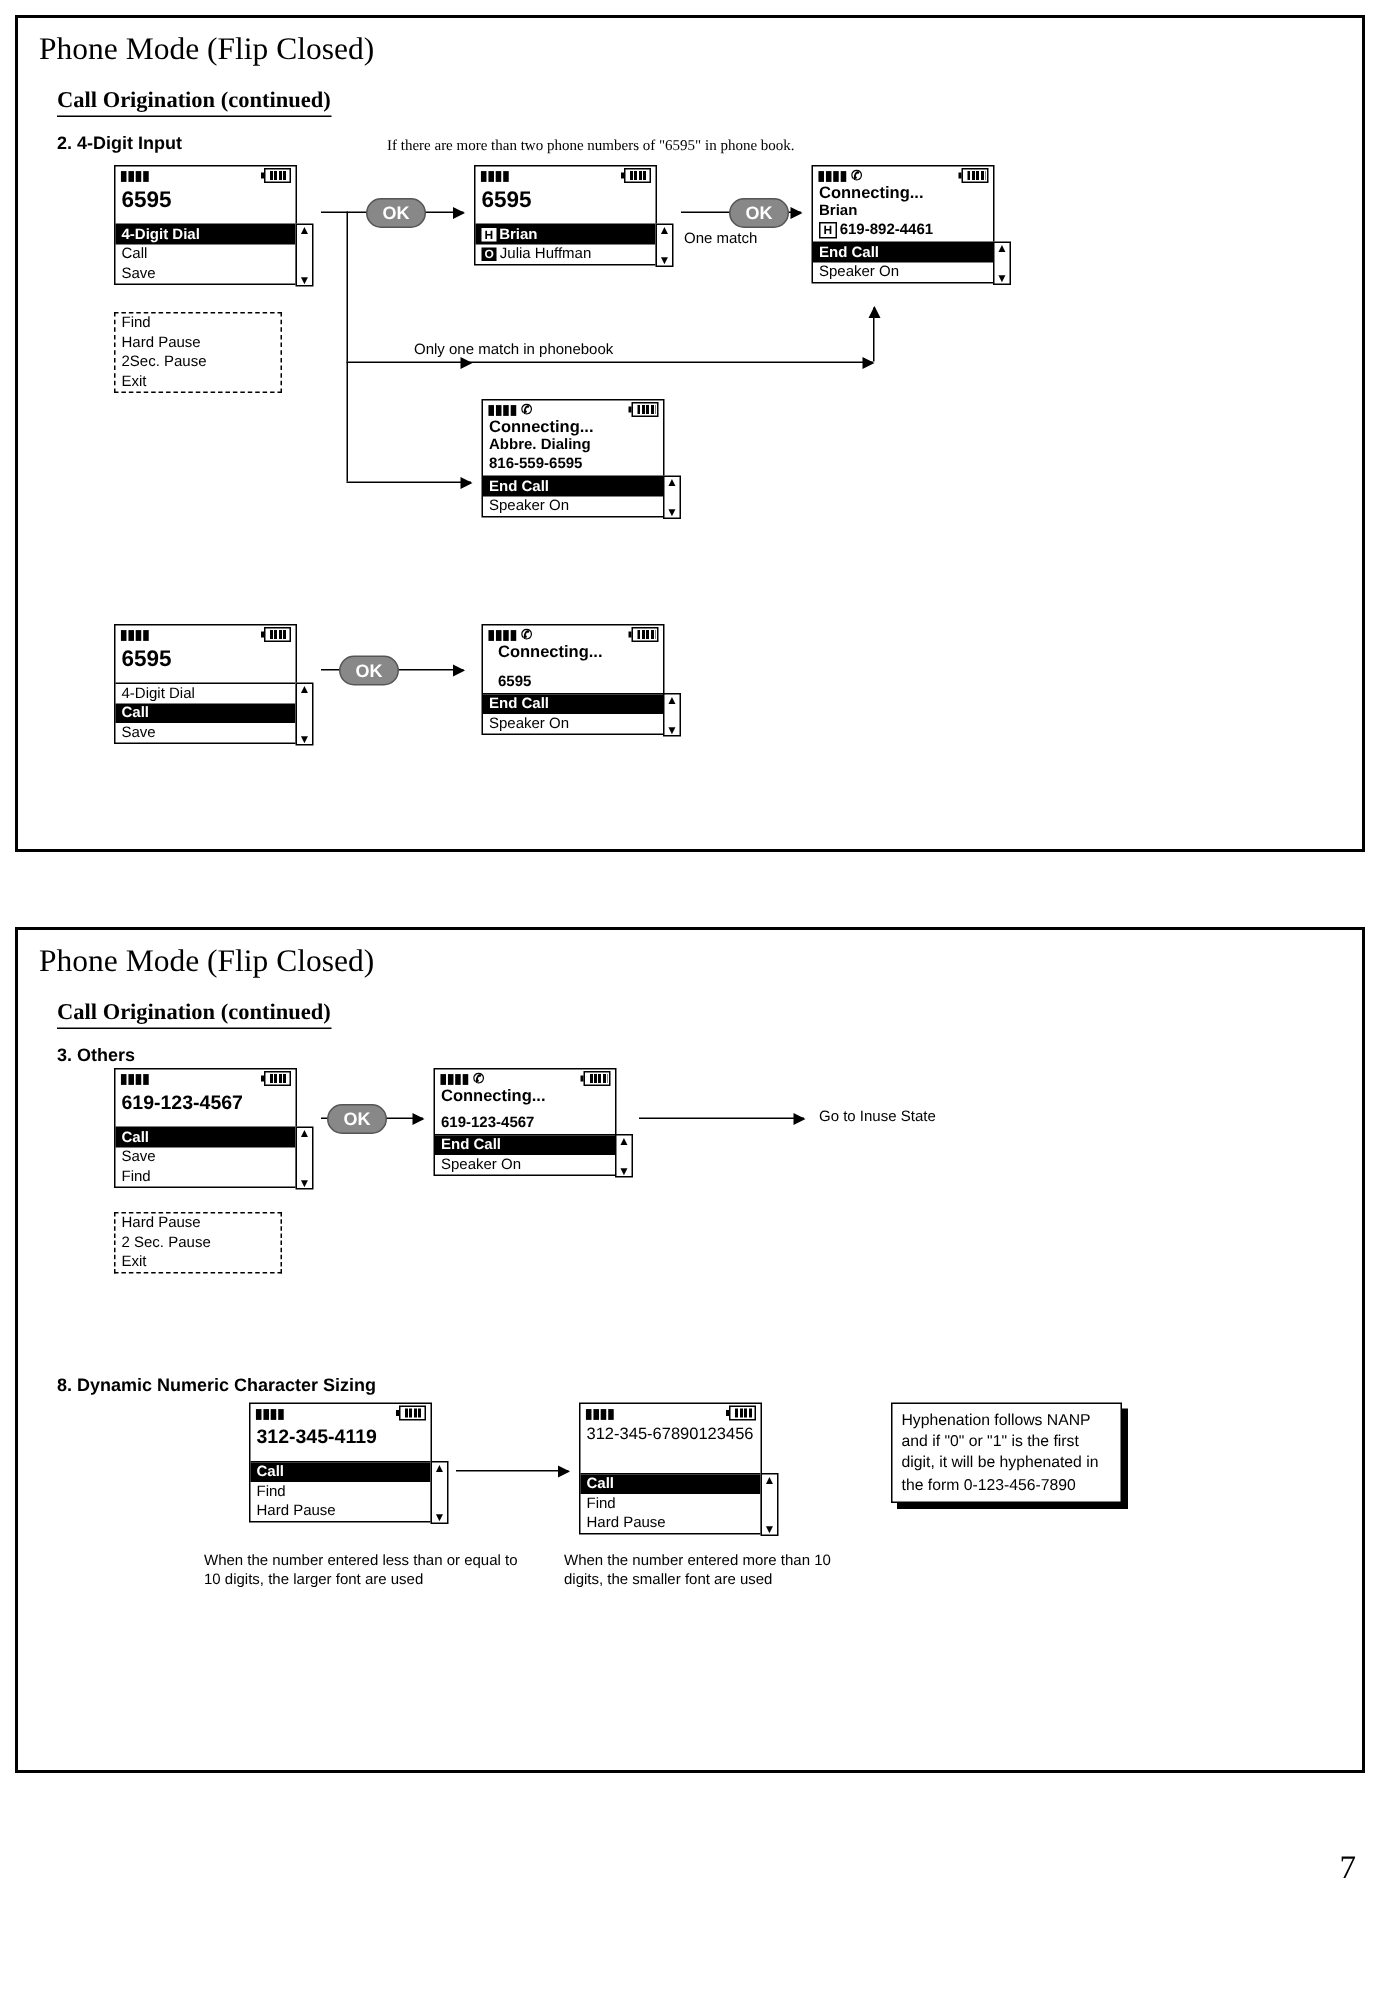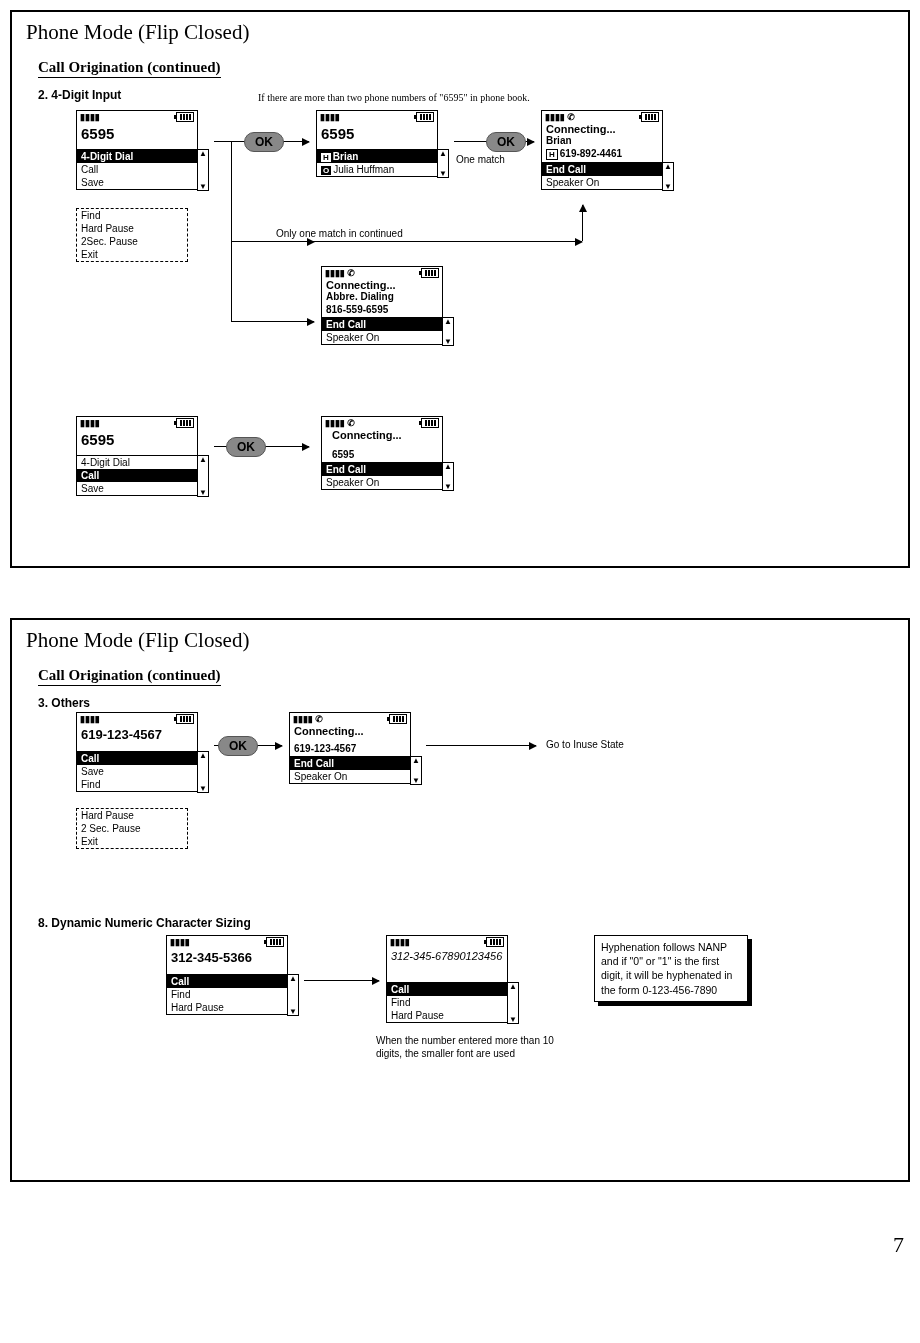--- a/index.html
+++ b/index.html
@@ -158,21 +158,21 @@
     position: absolute;
     border: 1px dashed #000;
     width: 110px;
     font-size: 10px;
     background: #fff;
   }
   .ext-menu .menu-row { border: none; }
   .ok-btn {
     position: absolute;
     background: #888;
-    color: #000000;
+    color: #ffffff;
     font-weight: bold;
     font-size: 12px;
     border-radius: 12px;
     padding: 2px 10px;
     border: 1px solid #555;
   }
   .note {
     position: absolute;
     font-size: 10px;
     line-height: 1.25;
@@ -306,21 +306,21 @@
         <div class="menu">
           <div class="menu-row sel">End Call</div>
           <div class="menu-row">Speaker On</div>
         </div>
         <div class="scroll"></div>
       </div>
     </div>
 
     <div class="arrow-v" style="left:205px; top:35px; height:100px;"></div>
     <div class="arrow-h" style="left:205px; top:135px; width:83px;"></div>
-    <div class="note" style="left:250px; top:122px;">Only one match in continued</div>
+    <div class="note" style="left:250px; top:122px;">Only one match in phonebook</div>
 
     <div class="arrow-v" style="left:288px; top:135px; height:0;"></div>
 
     <div class="arrow-h" style="left:288px; top:135px; width:268px; border-top:1px solid #000;"></div>
     <div class="arrow-v up" style="left:556px; top:99px; height:36px;"></div>
 
     <div class="arrow-v" style="left:205px; top:135px; height:80px;"></div>
     <div class="arrow-h" style="left:205px; top:215px; width:83px;"></div>
 
     <div class="phone" style="left:295px; top:160px;">
@@ -443,41 +443,42 @@
 
     <div class="sub-title" style="position:absolute; left:0; top:220px;">8. Dynamic Numeric Character Sizing</div>
 
     <div class="phone" style="left:140px; top:245px;">
       <div class="status-bar">
           <span class="signal">▮▮▮▮</span>
           <span class="batt">
             <span class="batt-fill"></span>
           </span>
         </div>
-      <div class="big-num" style="font-size:13px;">312-345-5366</div>
+      <div class="big-num" style="font-size:13px;">312-345-4119</div>
       <div class="menu-wrap">
         <div class="menu">
           <div class="menu-row sel">Call</div>
           <div class="menu-row">Find</div>
           <div class="menu-row">Hard Pause</div>
         </div>
         <div class="scroll"></div>
       </div>
     </div>
+    <div class="note" style="left:110px; top:345px; width:220px;">When the number entered less than or equal to 10 digits,  the larger font are used</div>
 
     <div class="arrow-h" style="left:278px; top:290px; width:75px;"></div>
 
     <div class="phone" style="left:360px; top:245px;">
       <div class="status-bar">
           <span class="signal">▮▮▮▮</span>
           <span class="batt">
             <span class="batt-fill"></span>
           </span>
         </div>
-      <div class="big-num small" style="word-break:break-all; min-height:26px;font-style:italic;">312-345-67890123456</div>
+      <div class="big-num small" style="word-break:break-all; min-height:26px;">312-345-67890123456</div>
       <div class="menu-wrap">
         <div class="menu">
           <div class="menu-row sel">Call</div>
           <div class="menu-row">Find</div>
           <div class="menu-row">Hard Pause</div>
         </div>
         <div class="scroll"></div>
       </div>
     </div>
     <div class="note" style="left:350px; top:345px; width:200px;">When the number entered more than 10 digits, the smaller font are used</div>

